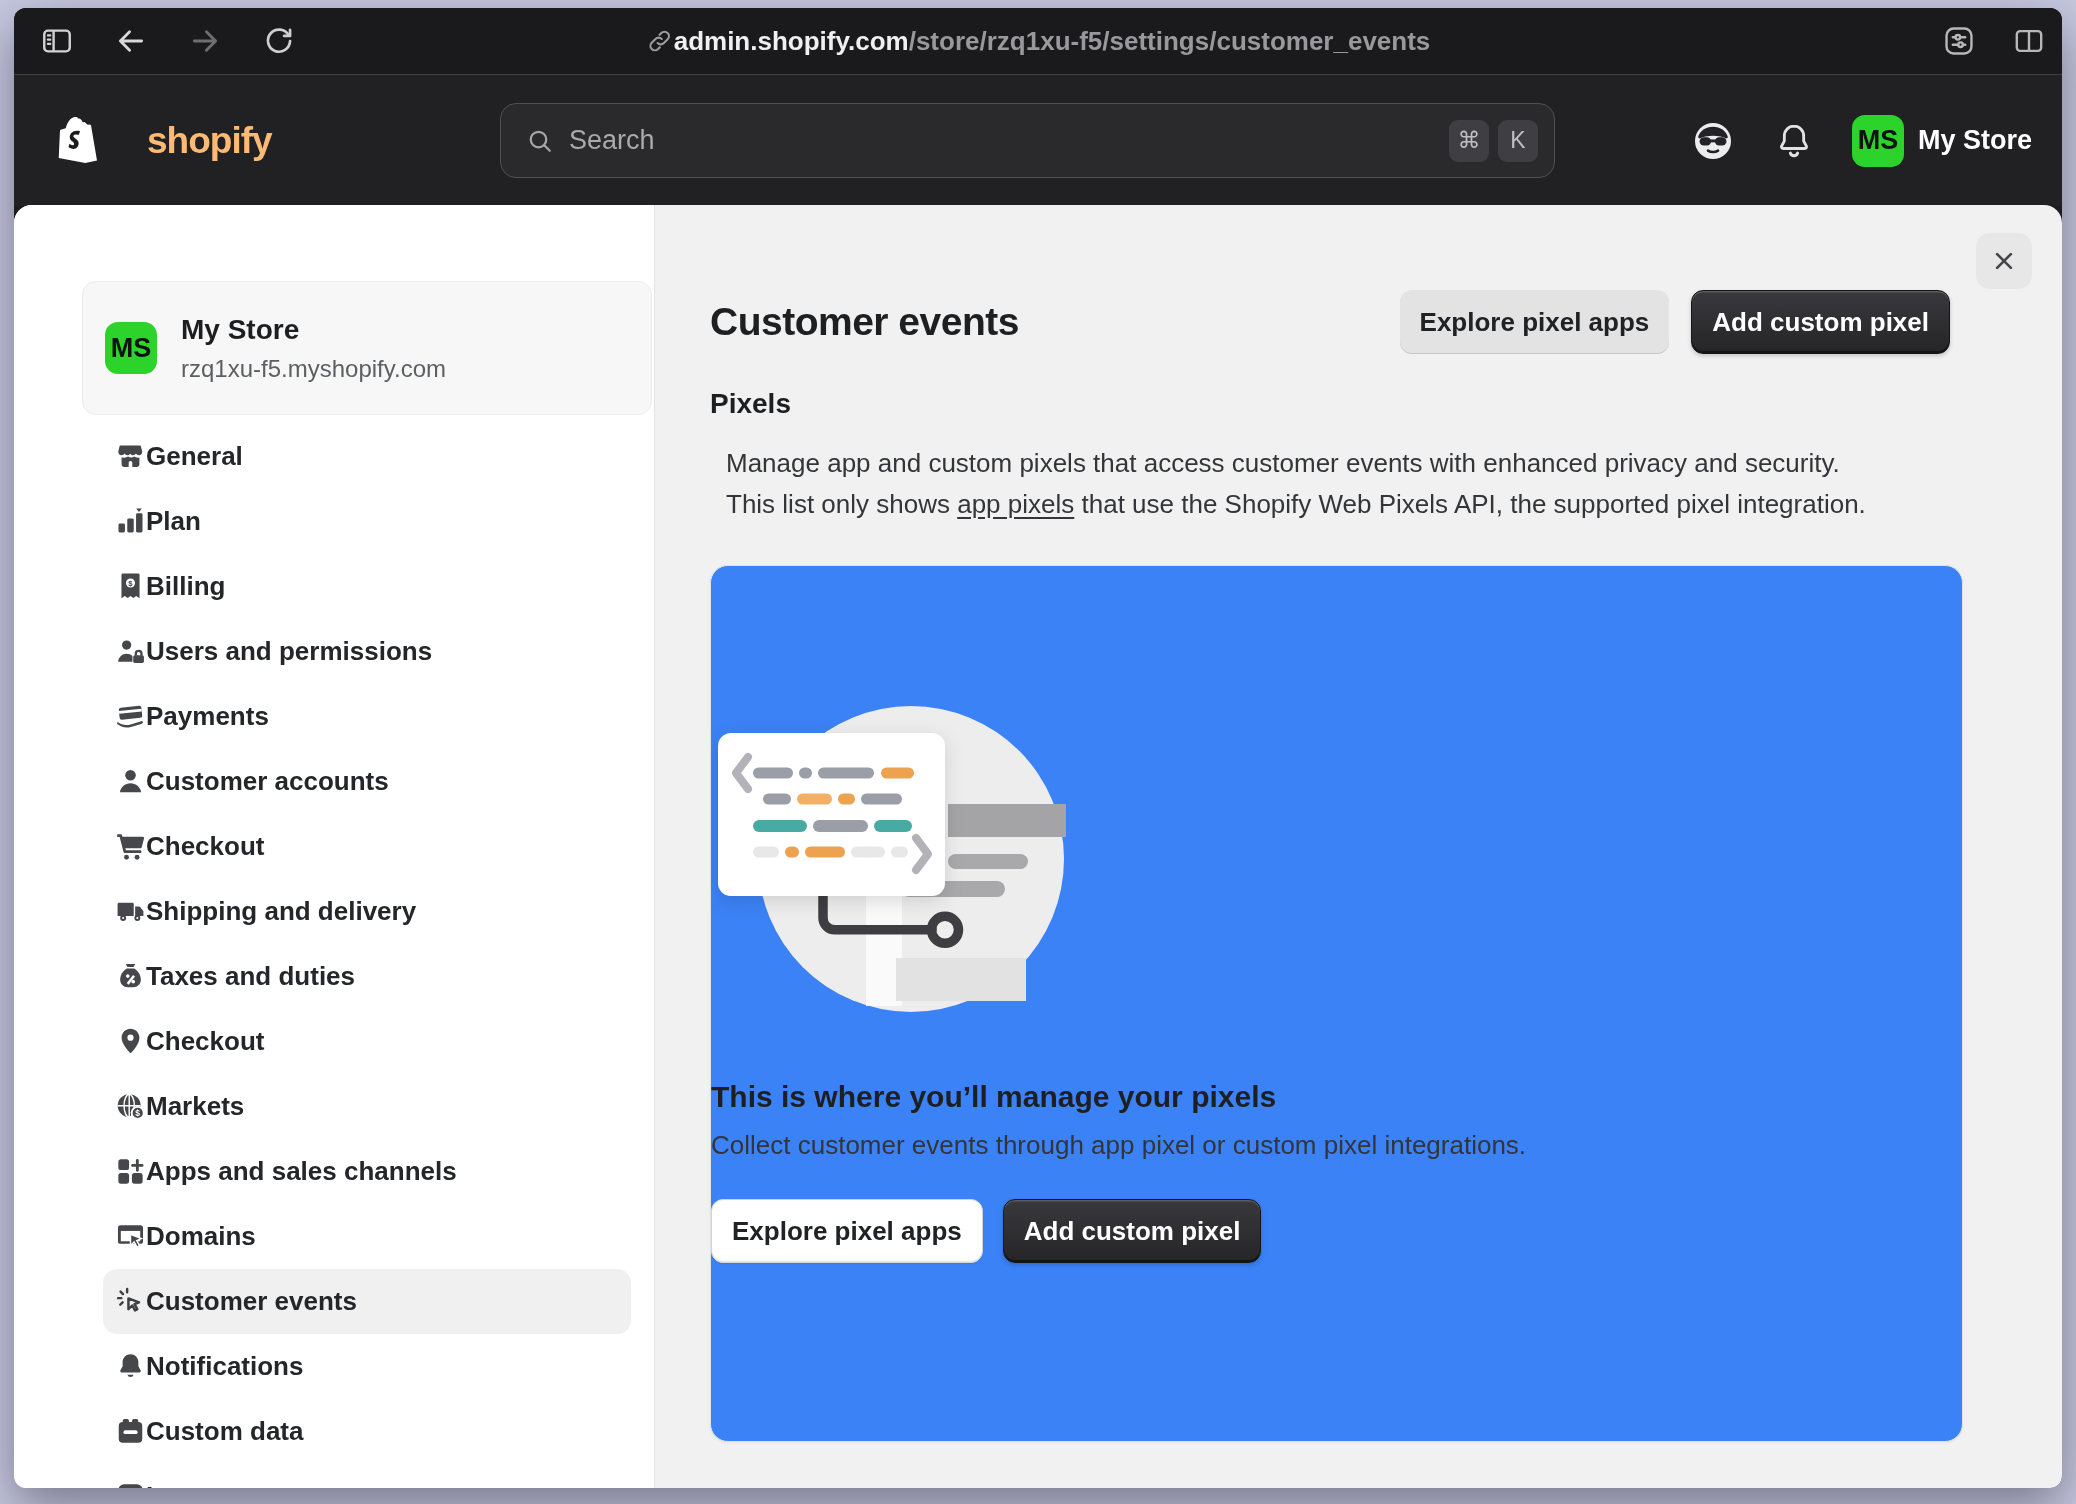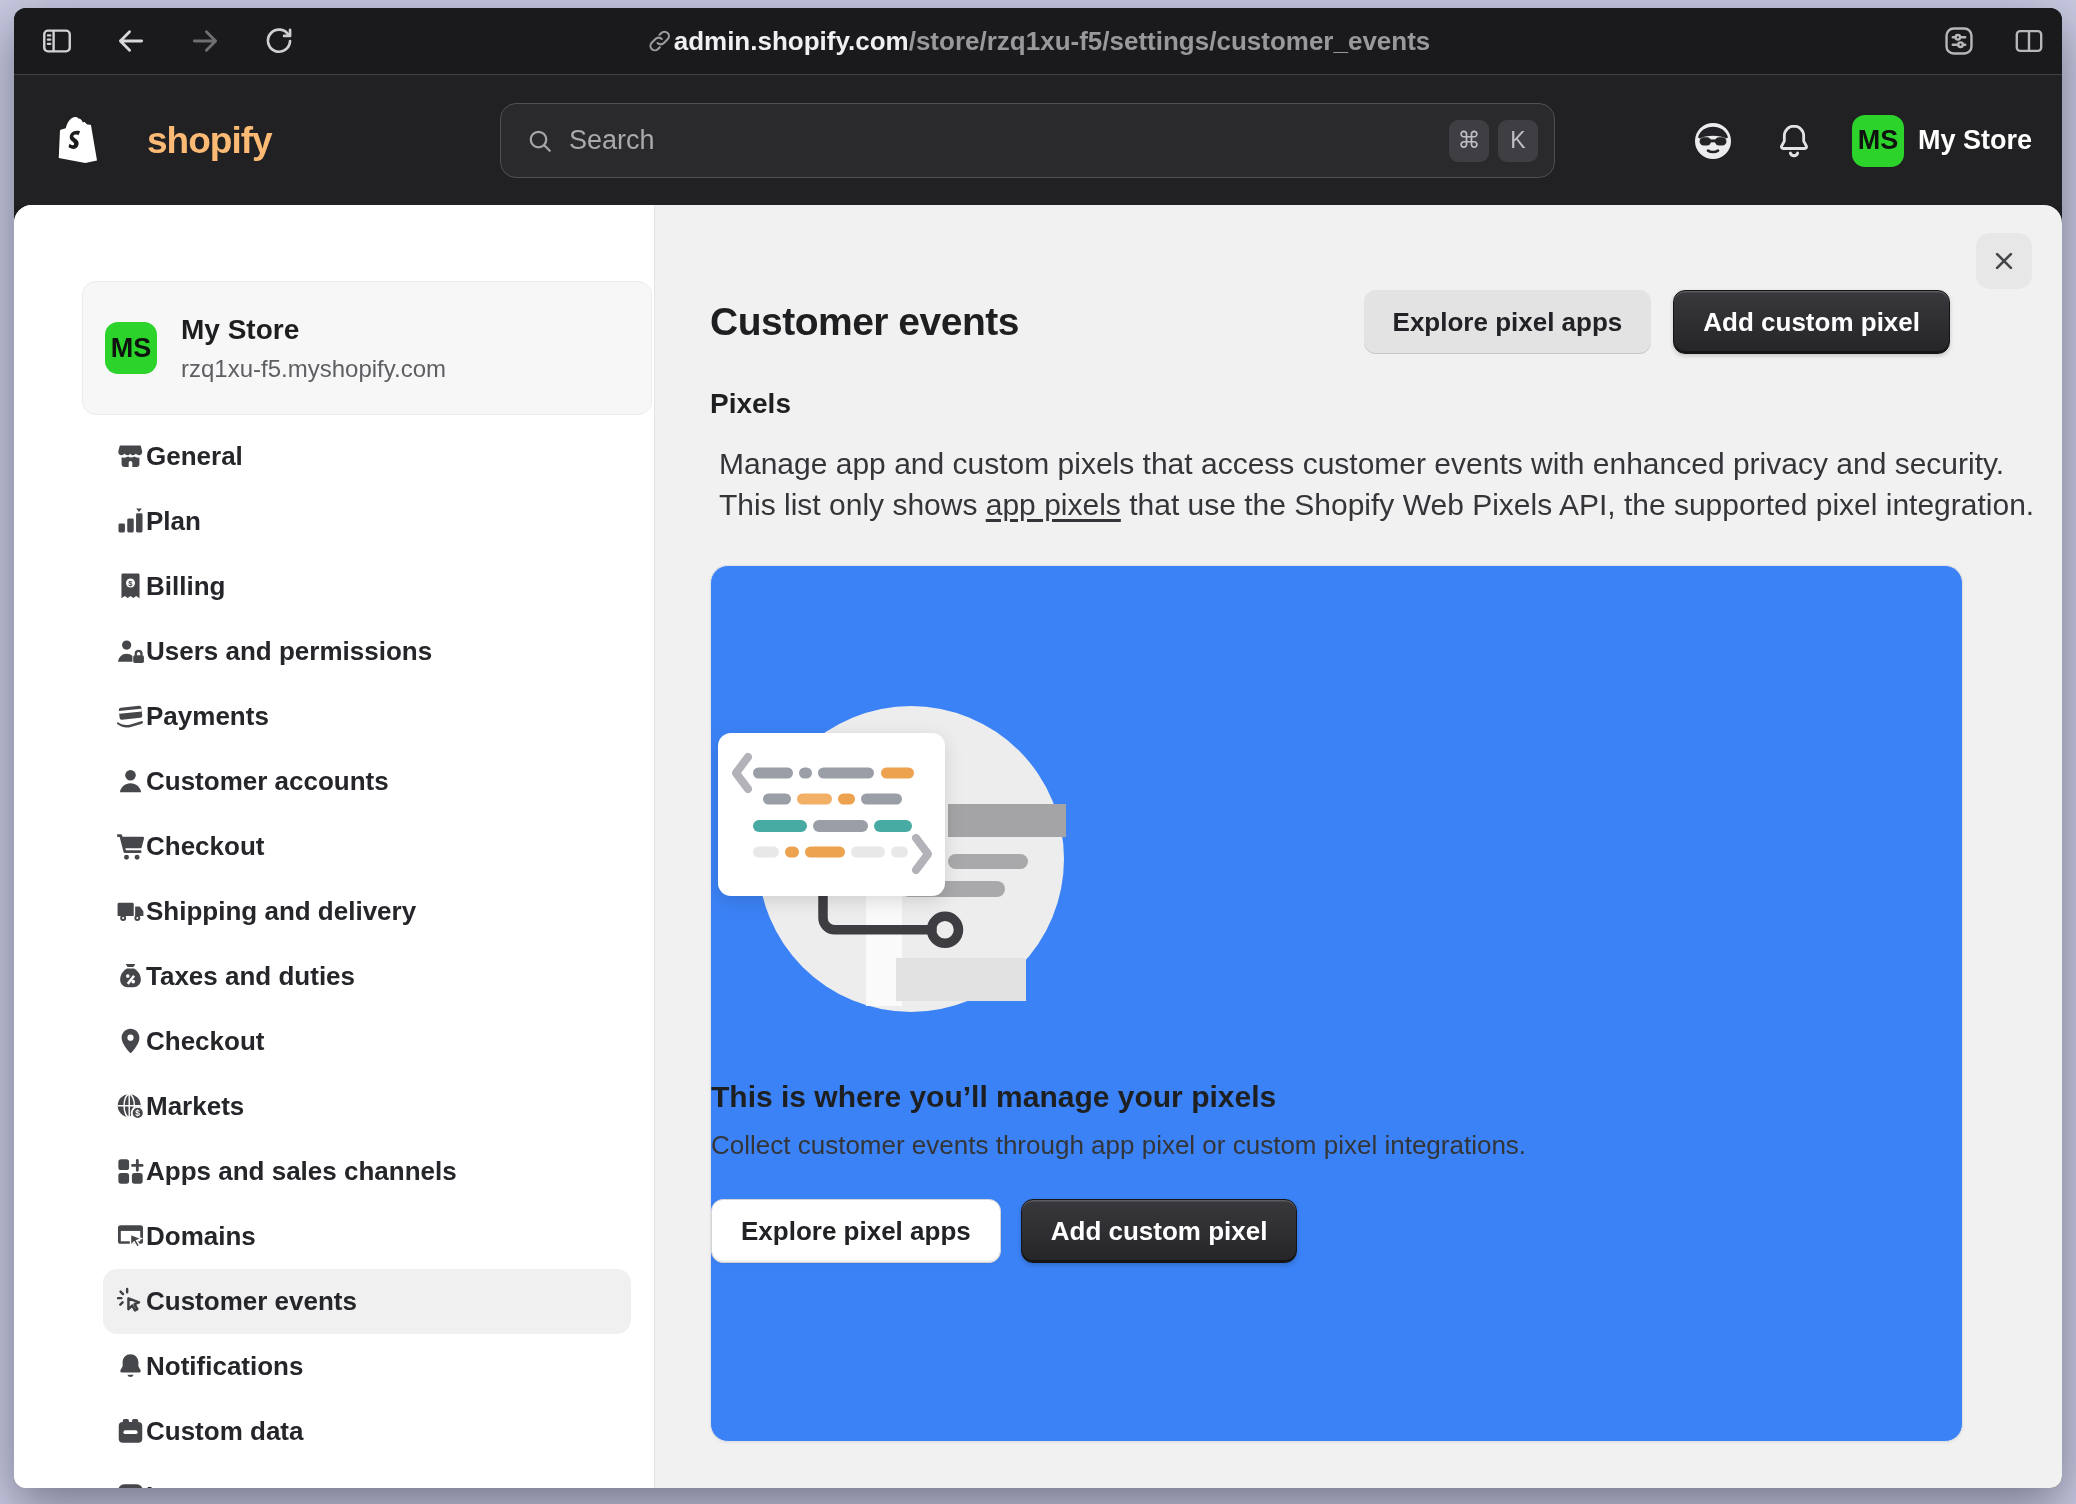--- a/index.html
+++ b/index.html
@@ -50,26 +50,26 @@
   .nav-icon svg{width:100%;height:100%;}
   .nav-label{font-size:26px;font-weight:600;color:#24262a;white-space:nowrap;}
 
   
   .main{position:absolute;left:641px;top:0;right:0;bottom:0;}
   .close-btn{position:absolute;top:28px;right:30px;width:56px;height:56px;border:none;border-radius:14px;background:#e7e7e8;display:flex;align-items:center;justify-content:center;cursor:pointer;}
   .close-btn svg{width:30px;height:30px;}
   .page-head{position:absolute;left:55px;right:112px;top:85px;display:flex;align-items:center;justify-content:space-between;}
   .page-title{margin:0;font-size:39px;font-weight:700;color:#1e1f21;letter-spacing:-.5px;}
   .head-actions{display:flex;gap:22px;}
-  .btn{display:inline-flex;align-items:center;justify-content:center;height:64px;padding:0 29px;border-radius:12px;font-family:inherit;font-size:26px;font-weight:600;border:none;cursor:pointer;white-space:nowrap;}
+  .btn{display:inline-flex;align-items:center;justify-content:center;height:64px;padding:0 20px;border-radius:12px;font-family:inherit;font-size:26px;font-weight:600;border:none;cursor:pointer;white-space:nowrap;}
   .btn-gray{background:#e3e3e3;color:#202226;box-shadow:inset 0 -1px 0 rgba(0,0,0,.13);}
   .btn-dark{background:linear-gradient(#39393d,#252528);color:#fff;border:1px solid #151517;box-shadow:inset 0 1.5px 0 rgba(255,255,255,.18),inset 0 -2px 0 rgba(0,0,0,.45),0 2px 4px rgba(0,0,0,.18);}
   .btn-white{background:#fff;color:#202226;border:1px solid #d4d4d6;box-shadow:0 1px 2px rgba(0,0,0,.06),inset 0 -1.5px 0 rgba(0,0,0,.08);}
   .section-title{position:absolute;left:55px;top:183px;margin:0;font-size:28px;font-weight:700;color:#1e1f21;}
-  .section-desc{position:absolute;left:64px;top:238px;margin:0;font-size:30px;line-height:41px;color:#343539;}
+  .section-desc{position:absolute;left:71px;top:238px;margin:0;font-size:26px;line-height:41px;color:#343539;}
   .desc-link{color:#343539;text-decoration:underline;text-underline-offset:4px;cursor:pointer;}
   .empty-card{position:absolute;left:55px;top:360px;width:1253px;height:877px;box-sizing:border-box;background:#3b82f6;border:1px solid #e3e3e5;border-radius:18px;box-shadow:0 1px 3px rgba(0,0,0,.05);display:flex;flex-direction:column;align-items:flex-start;overflow:hidden;}
   .illustration{margin-top:120px;}
   .empty-title{margin:30px 0 0;font-size:30px;font-weight:700;color:#1e1f21;}
   .empty-sub{margin:16px 0 0;font-size:26px;color:#333539;}
   .empty-actions{margin-top:38px;display:flex;gap:20px;}
 
   .p-g{fill:var(--ill-gray,#9a9ea6);} .p-o{fill:var(--ill-orange,#eca24f);}
   .p-ol{fill:var(--ill-orange-light,#f2b067);} .p-t{fill:var(--ill-teal,#48aba3);}
   .p-l{fill:var(--ill-light,#e8e8e8);}

